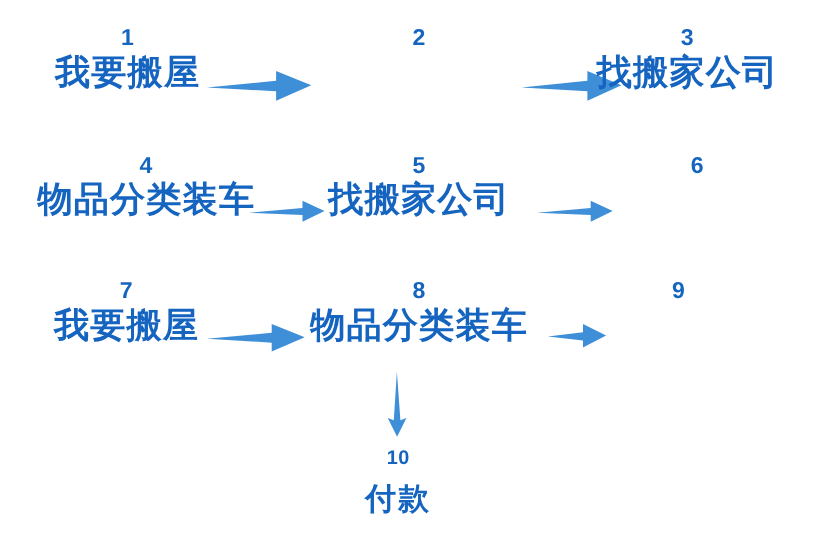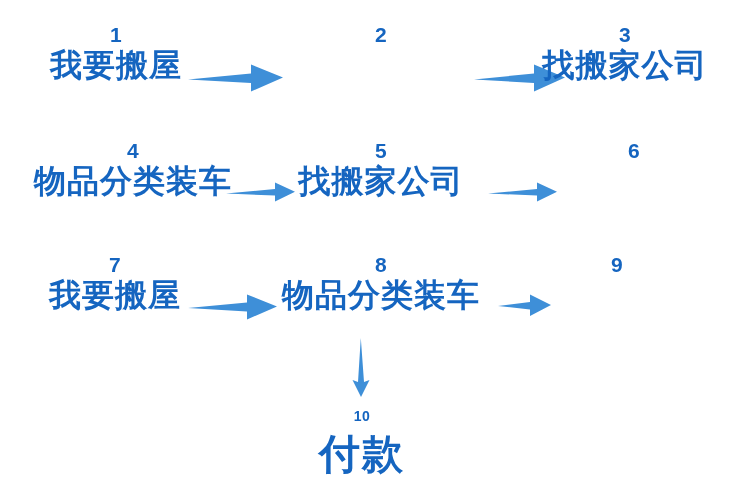--- a/index.html
+++ b/index.html
@@ -41,26 +41,26 @@
     display: block;
     font-size: 32px;
     font-weight: bold;
     line-height: 34px;
     color: #1565C0;
     letter-spacing: 1px;
   }
 
   
   .step.final .step-number {
-    font-size: 14px;
+    font-size: 18px;
     line-height: 28px;
     text-align: center;
   }
   .step.final .step-label {
-    font-size: 41px;
+    font-size: 28px;
     line-height: 48px;
     letter-spacing: 2px;
   }
 
   
   .arrow {
     position: absolute;
   }
   .arrow svg {
     display: block;

